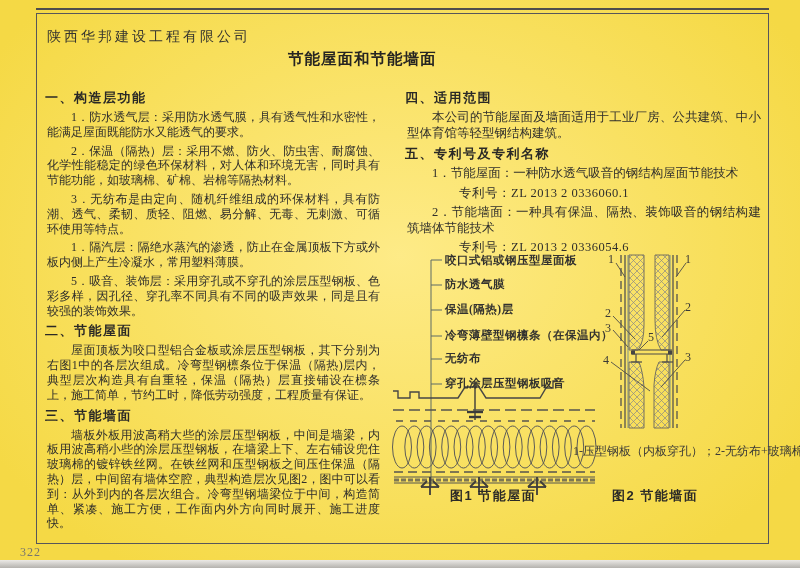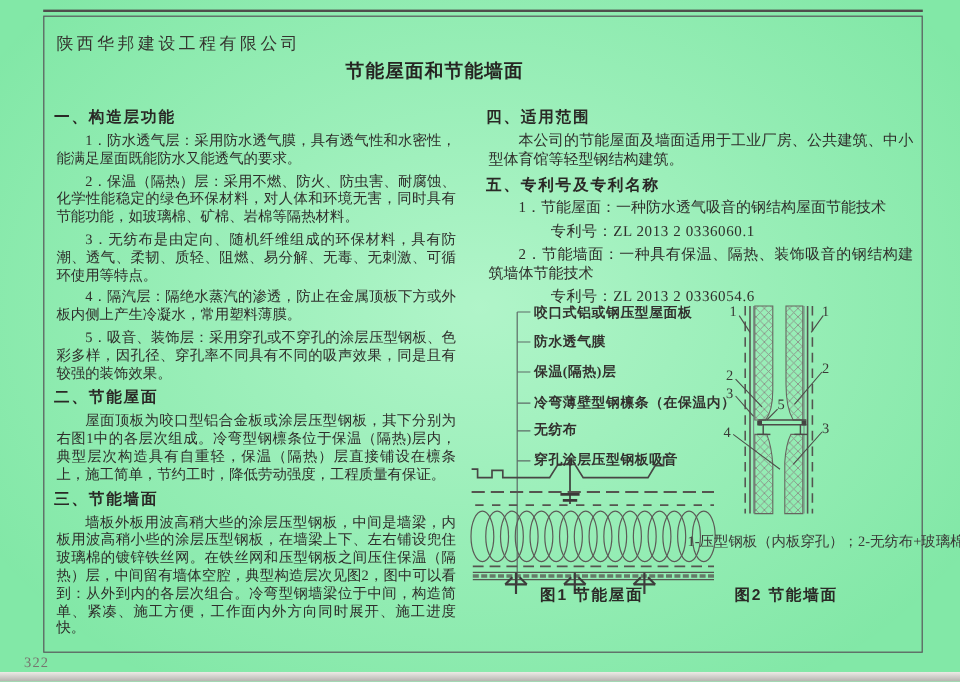--- a/index.html
+++ b/index.html
@@ -1,17 +1,17 @@
 <!DOCTYPE html>
 <html><head>
 <meta charset="utf-8">
 <style>
   html,body{margin:0;padding:0;}
   body{width:800px;height:568px;background:#dddbd7;font-family:"Liberation Serif","DejaVu Serif",serif;}
-  .page{position:relative;width:800px;height:568px;background:#86efac;overflow:hidden;}
+  .page{position:relative;width:800px;height:568px;background:#fde047;overflow:hidden;}
   .page::before{content:"";position:absolute;inset:0;background:
     radial-gradient(ellipse at 50% 45%, rgba(255,255,255,.35), rgba(0,0,0,.03) 85%);pointer-events:none;}
   .scan-edge-bottom{position:absolute;left:0;right:0;bottom:0;height:8px;
     background:linear-gradient(#eceae6,#b4b2ae);}
   .top-rule{position:absolute;left:36px;top:8px;width:733px;height:2px;background:#4f4e4c;}
   .border-box{position:absolute;left:36px;top:13px;width:731px;height:529px;border:1.3px solid #57565a;}
   .company{position:absolute;left:47px;top:28px;font-size:14px;letter-spacing:3px;color:#35342f;}
   .doc-title{position:absolute;left:288px;top:49px;font:700 15.5px "Liberation Sans","DejaVu Sans",sans-serif;
     letter-spacing:1px;color:#262522;}
   .col{position:absolute;color:#2f2e2b;text-align:justify;}
@@ -41,21 +41,21 @@
   <div class="border-box"></div>
 
   <div class="company">陕西华邦建设工程有限公司</div>
   <div class="doc-title">节能屋面和节能墙面</div>
 
   <div class="col col-left">
     <h3>一、构造层功能</h3>
     <p>1．防水透气层：采用防水透气膜，具有透气性和水密性，能满足屋面既能防水又能透气的要求。</p>
     <p>2．保温（隔热）层：采用不燃、防火、防虫害、耐腐蚀、化学性能稳定的绿色环保材料，对人体和环境无害，同时具有节能功能，如玻璃棉、矿棉、岩棉等隔热材料。</p>
     <p>3．无纺布是由定向、随机纤维组成的环保材料，具有防潮、透气、柔韧、质轻、阻燃、易分解、无毒、无刺激、可循环使用等特点。</p>
-    <p>4．隔汽层：隔绝水蒸汽的渗透，防止在金属顶板下方或外板内侧上产生冷凝水，常用塑料薄膜。</p>
+    <p>1．隔汽层：隔绝水蒸汽的渗透，防止在金属顶板下方或外板内侧上产生冷凝水，常用塑料薄膜。</p>
     <p>5．吸音、装饰层：采用穿孔或不穿孔的涂层压型钢板、色彩多样，因孔径、穿孔率不同具有不同的吸声效果，同是且有较强的装饰效果。</p>
     <h3>二、节能屋面</h3>
     <p>屋面顶板为咬口型铝合金板或涂层压型钢板，其下分别为右图1中的各层次组成。冷弯型钢檩条位于保温（隔热)层内，典型层次构造具有自重轻，保温（隔热）层直接铺设在檩条上，施工简单，节约工时，降低劳动强度，工程质量有保证。</p>
     <h3>三、节能墙面</h3>
     <p>墙板外板用波高稍大些的涂层压型钢板，中间是墙梁，内板用波高稍小些的涂层压型钢板，在墙梁上下、左右铺设兜住玻璃棉的镀锌铁丝网。在铁丝网和压型钢板之间压住保温（隔热）层，中间留有墙体空腔，典型构造层次见图2，图中可以看到：从外到内的各层次组合。冷弯型钢墙梁位于中间，构造简单、紧凑、施工方便，工作面内外方向同时展开、施工进度快。</p>
   </div>
 
   <div class="col col-right">
     <h3>四、适用范围</h3>
     <p>本公司的节能屋面及墙面适用于工业厂房、公共建筑、中小型体育馆等轻型钢结构建筑。</p>

